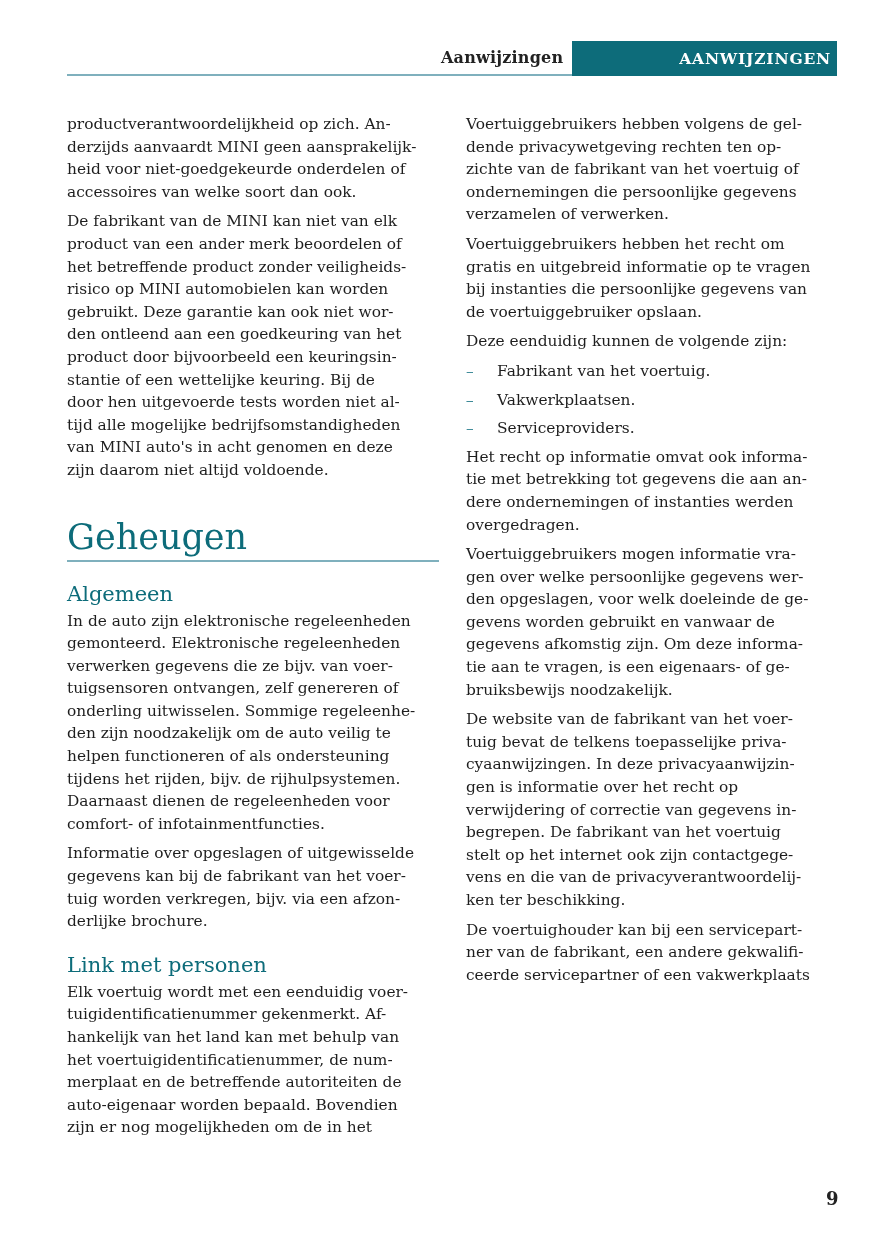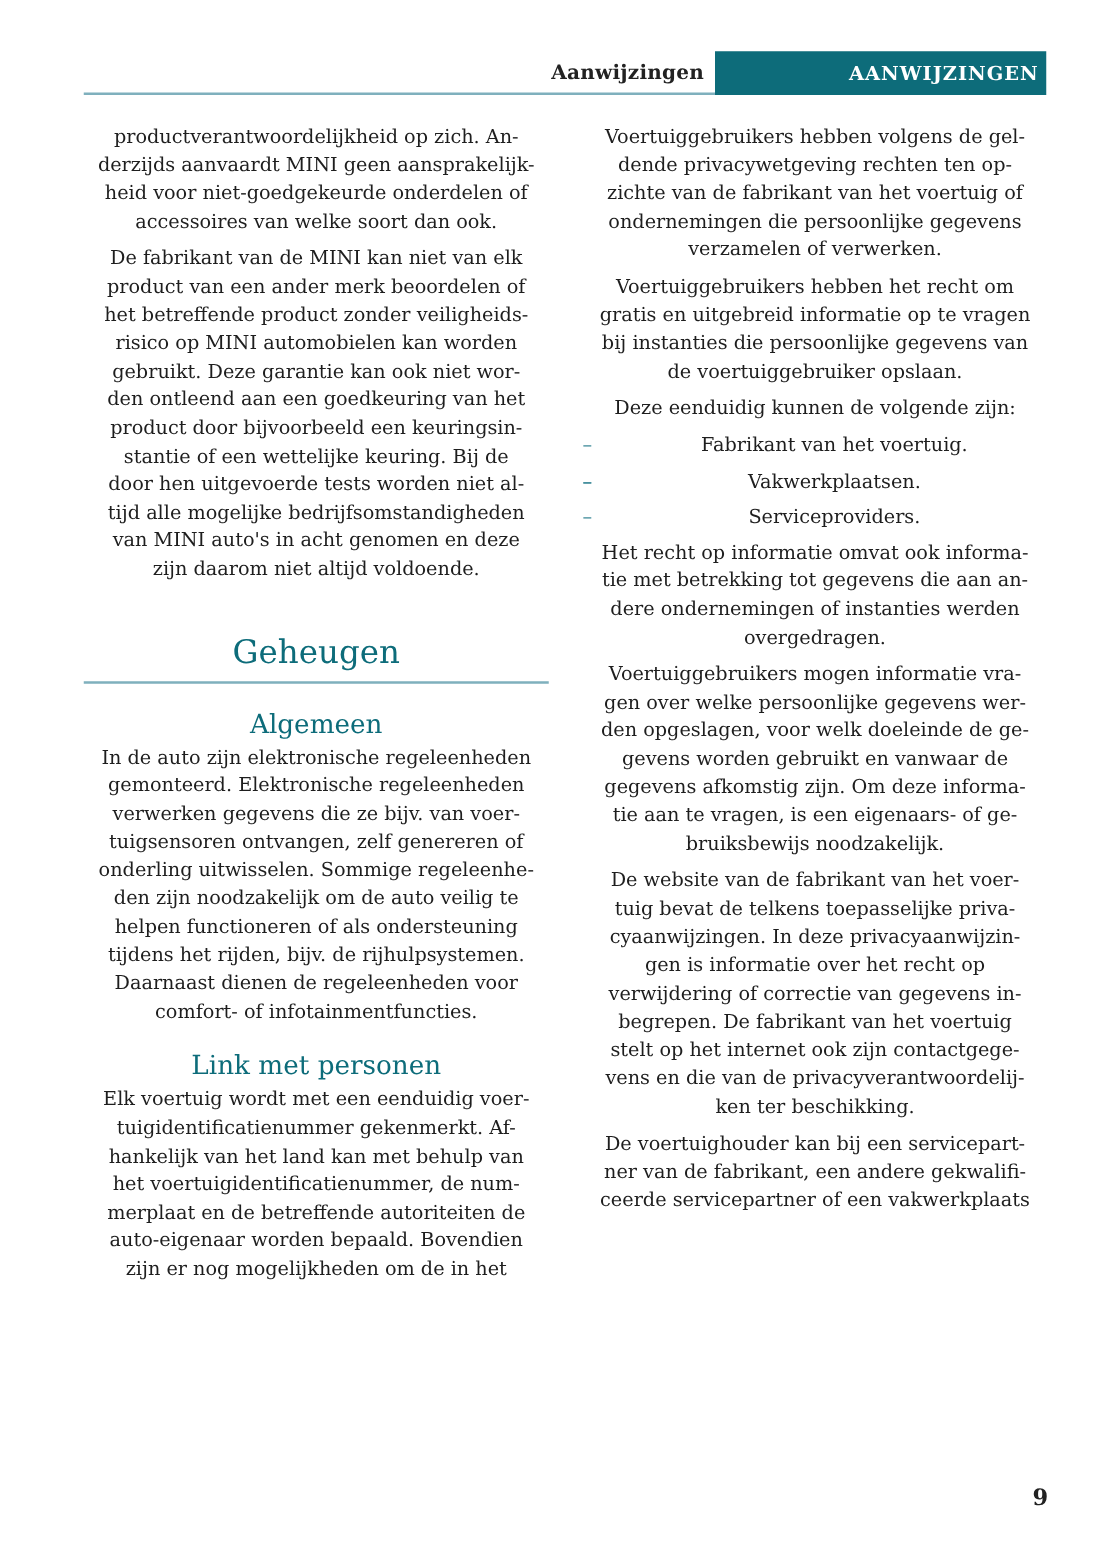--- a/index.html
+++ b/index.html
@@ -18,26 +18,26 @@
       font-family: "DejaVu Serif", serif; letter-spacing: 0.2px;
     }
     .header-tab {
       position: absolute; left: 572px; top: 41px; width: 265px; height: 35px;
       background: #0d6c7a; color: #fff;
       font-size: 15.5px; font-weight: bold; letter-spacing: 0.8px;
       display: flex; align-items: center; justify-content: flex-end;
       padding-right: 6px; box-sizing: border-box;
       font-family: "DejaVu Serif", serif;
     }
-    .col { position: absolute; top: 98px; font-size: 15.4px; line-height: 22.6px; text-align: center; }
+    .col { position: absolute; top: 113px; font-size: 15.4px; line-height: 22.6px; }
     .col-left { left: 67px; width: 372px; }
     .col-right { left: 466px; width: 372px; }
     p { margin: 0 0 7px 0; white-space: pre-line; }
     h1 {
-      font-size: 26px; font-weight: normal; color: #0d6c7a; margin: 38px 0 0 0;
+      font-size: 35px; font-weight: normal; color: #0d6c7a; margin: 38px 0 0 0;
       padding-bottom: 6px; border-bottom: 2px solid #7fb0bd; line-height: 34px;
     }
     h2 {
       font-size: 21px; font-weight: normal; color: #0d6c7a;
       margin: 18px 0 2px 0; line-height: 28px;
     }
     .col-right h2 { margin-top: 8px; }
     ul { list-style: none; margin: 0 0 4px 0; padding: 0; }
     li { position: relative; padding-left: 31px; margin-bottom: 6px; }
     .dash { position: absolute; left: 0; color: #3d8a99; }
@@ -79,20 +79,24 @@
   <p>In de auto zijn elektronische regeleenheden
 gemonteerd. Elektronische regeleenheden
 verwerken gegevens die ze bijv. van voer-
 tuigsensoren ontvangen, zelf genereren of
 onderling uitwisselen. Sommige regeleenhe-
 den zijn noodzakelijk om de auto veilig te
 helpen functioneren of als ondersteuning
 tijdens het rijden, bijv. de rijhulpsystemen.
 Daarnaast dienen de regeleenheden voor
 comfort- of infotainmentfuncties.</p>
+  <p>Informatie over opgeslagen of uitgewisselde
+gegevens kan bij de fabrikant van het voer-
+tuig worden verkregen, bijv. via een afzon-
+derlijke brochure.</p>
 
   <h2>Link met personen</h2>
   <p>Elk voertuig wordt met een eenduidig voer-
 tuigidentificatienummer gekenmerkt. Af-
 hankelijk van het land kan met behulp van
 het voertuigidentificatienummer, de num-
 merplaat en de betreffende autoriteiten de
 auto-eigenaar worden bepaald. Bovendien
 zijn er nog mogelijkheden om de in het</p>
 </div>

